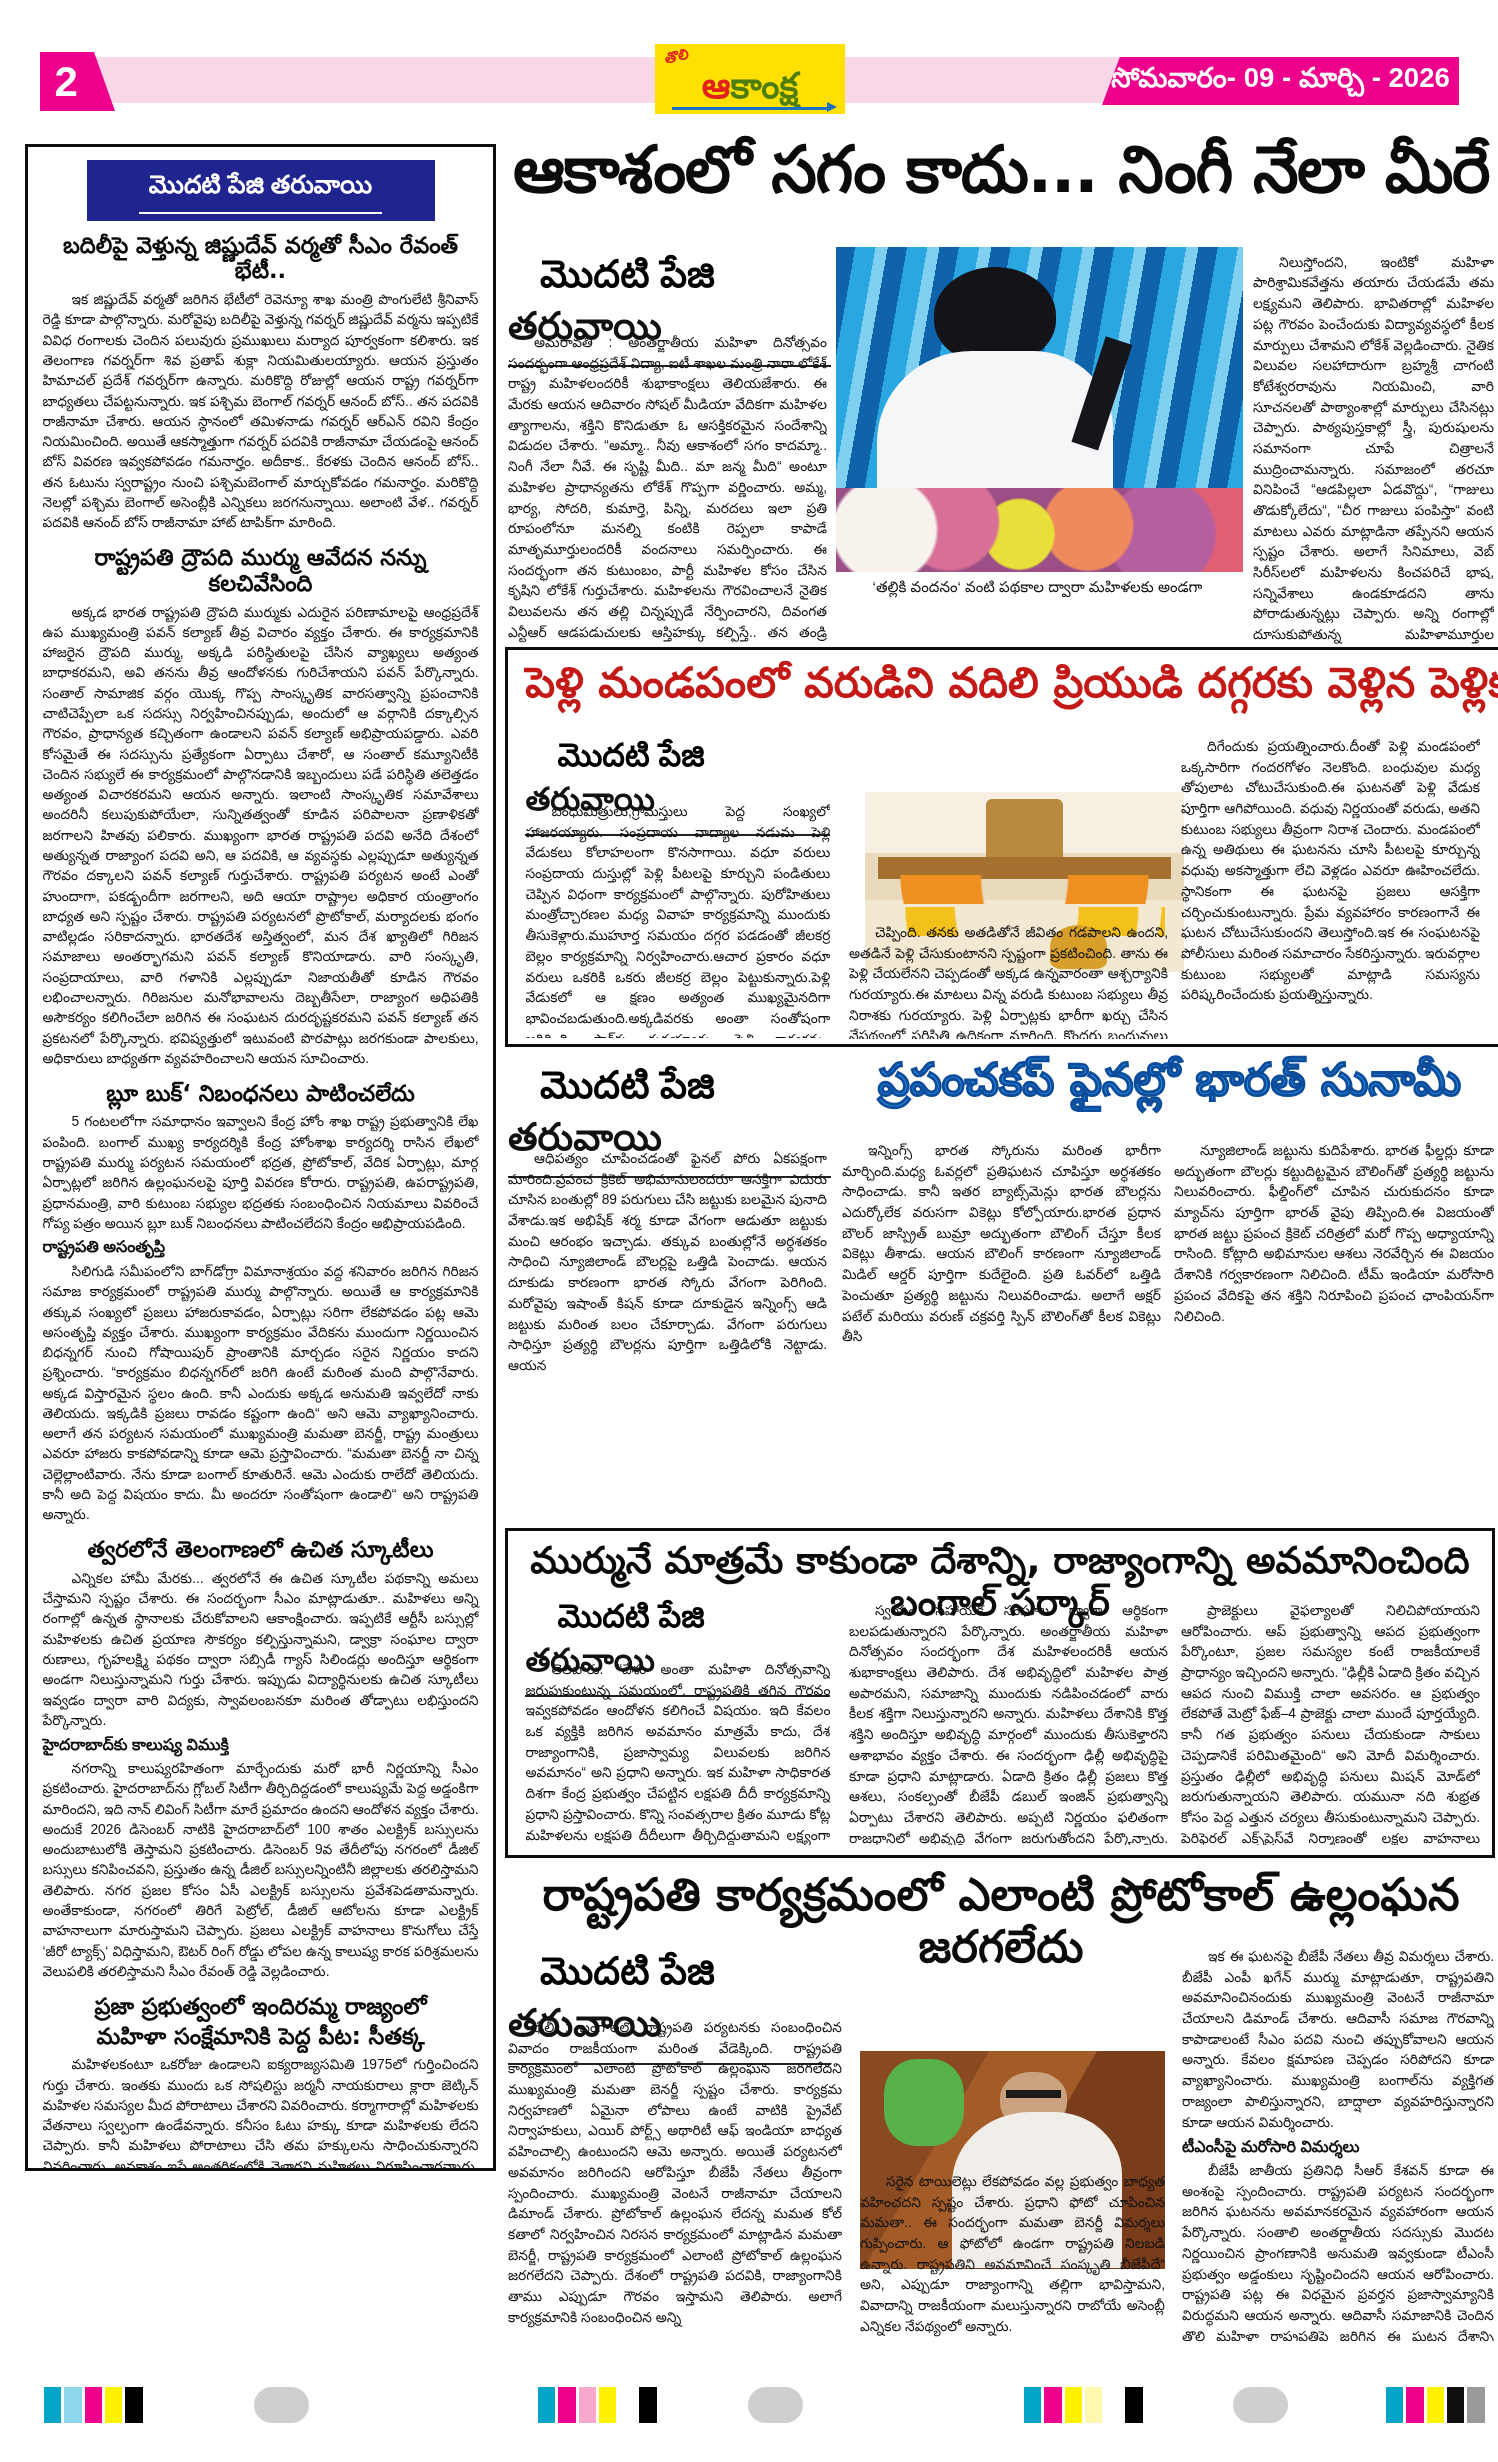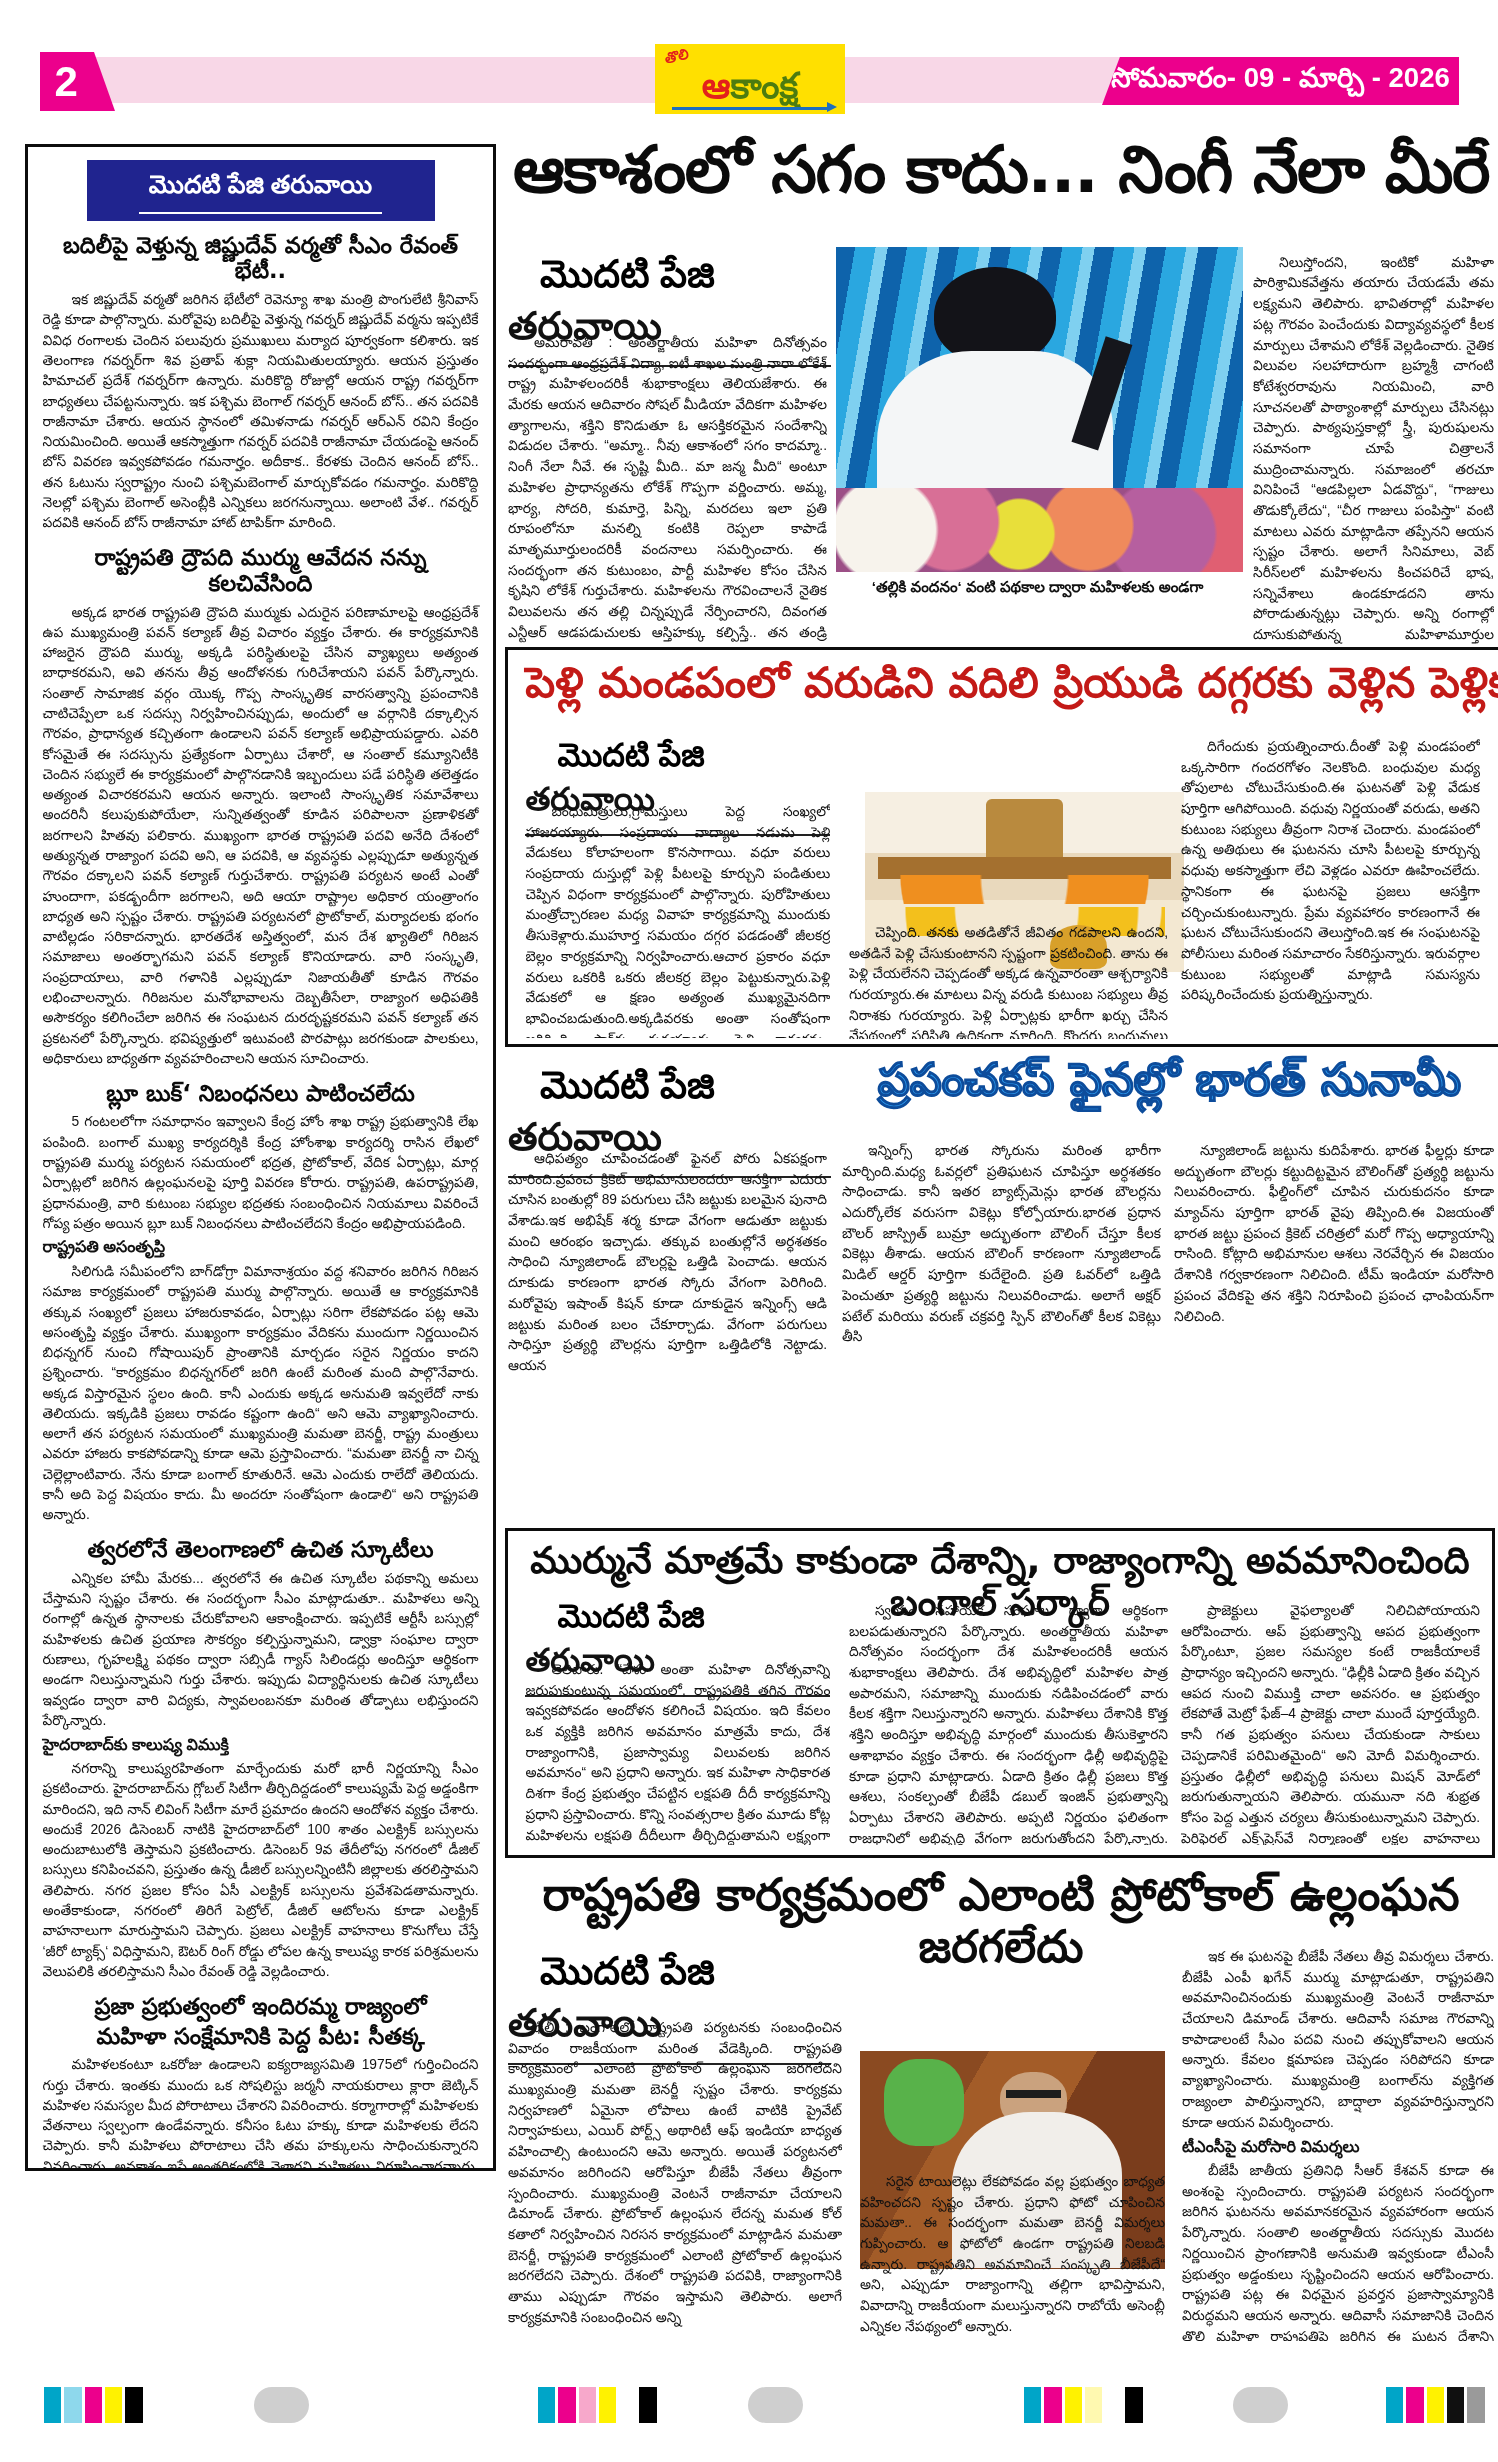--- a/index.html
+++ b/index.html
@@ -36,21 +36,21 @@
   .lhead{font-size:22.5px;text-align:center;margin:11.6px 0 5.8px 0;line-height:1.15;}
   
   .mainhead{position:absolute;left:508px;top:120px;width:986px;height:110px;font-size:65px;
             text-align:center;line-height:1.55;letter-spacing:-1.5px;overflow:hidden;}
   .abs{position:absolute;box-sizing:border-box;}
   .colp{font-size:13.8px;line-height:1.5;text-align:justify;text-indent:26px;overflow:hidden;white-space:pre-line;}
   .artbox{border:3.6px solid #0d0d0d;}
   .redhead{color:#C31A17;font-size:42px;text-align:center;line-height:1.1;}
   .bluehead{color:#2D9BF0;-webkit-text-stroke:1.5px #0D4C9B;font-size:45px;text-align:center;line-height:1.1;}
   .blackhead{font-size:37px;text-align:center;line-height:1.15;}
-  .caption{font-size:15px;font-weight:700;text-align:center;}
+  .caption{font-size:15px;font-weight:400;text-align:center;}
   
   .ph-lokesh{background:repeating-linear-gradient(100deg,#0e63ab 0 19px,#2aa7e0 19px 39px,#7fd0f0 39px 51px);position:relative;overflow:hidden;}
   .ph-lokesh .hair{position:absolute;left:24%;top:6%;width:30%;height:30%;background:#131318;border-radius:50% 50% 45% 45%;}
   .ph-lokesh .shirt{position:absolute;left:10%;top:32%;width:58%;height:70%;background:#f4f6f7;border-radius:40% 34% 0 0;}
   .ph-lokesh .mic{position:absolute;left:62%;top:28%;width:7%;height:34%;background:#15161c;transform:rotate(18deg);}
   .ph-lokesh .flowers{position:absolute;left:0;bottom:0;width:100%;height:26%;
      background:radial-gradient(circle at 12% 50%,#f7f3ec 0 14%,transparent 15%),
                 radial-gradient(circle at 28% 40%,#d86f96 0 16%,transparent 17%),
                 radial-gradient(circle at 45% 55%,#e8df3a 0 15%,transparent 16%),
                 radial-gradient(circle at 62% 45%,#ef8a5c 0 17%,transparent 18%),

